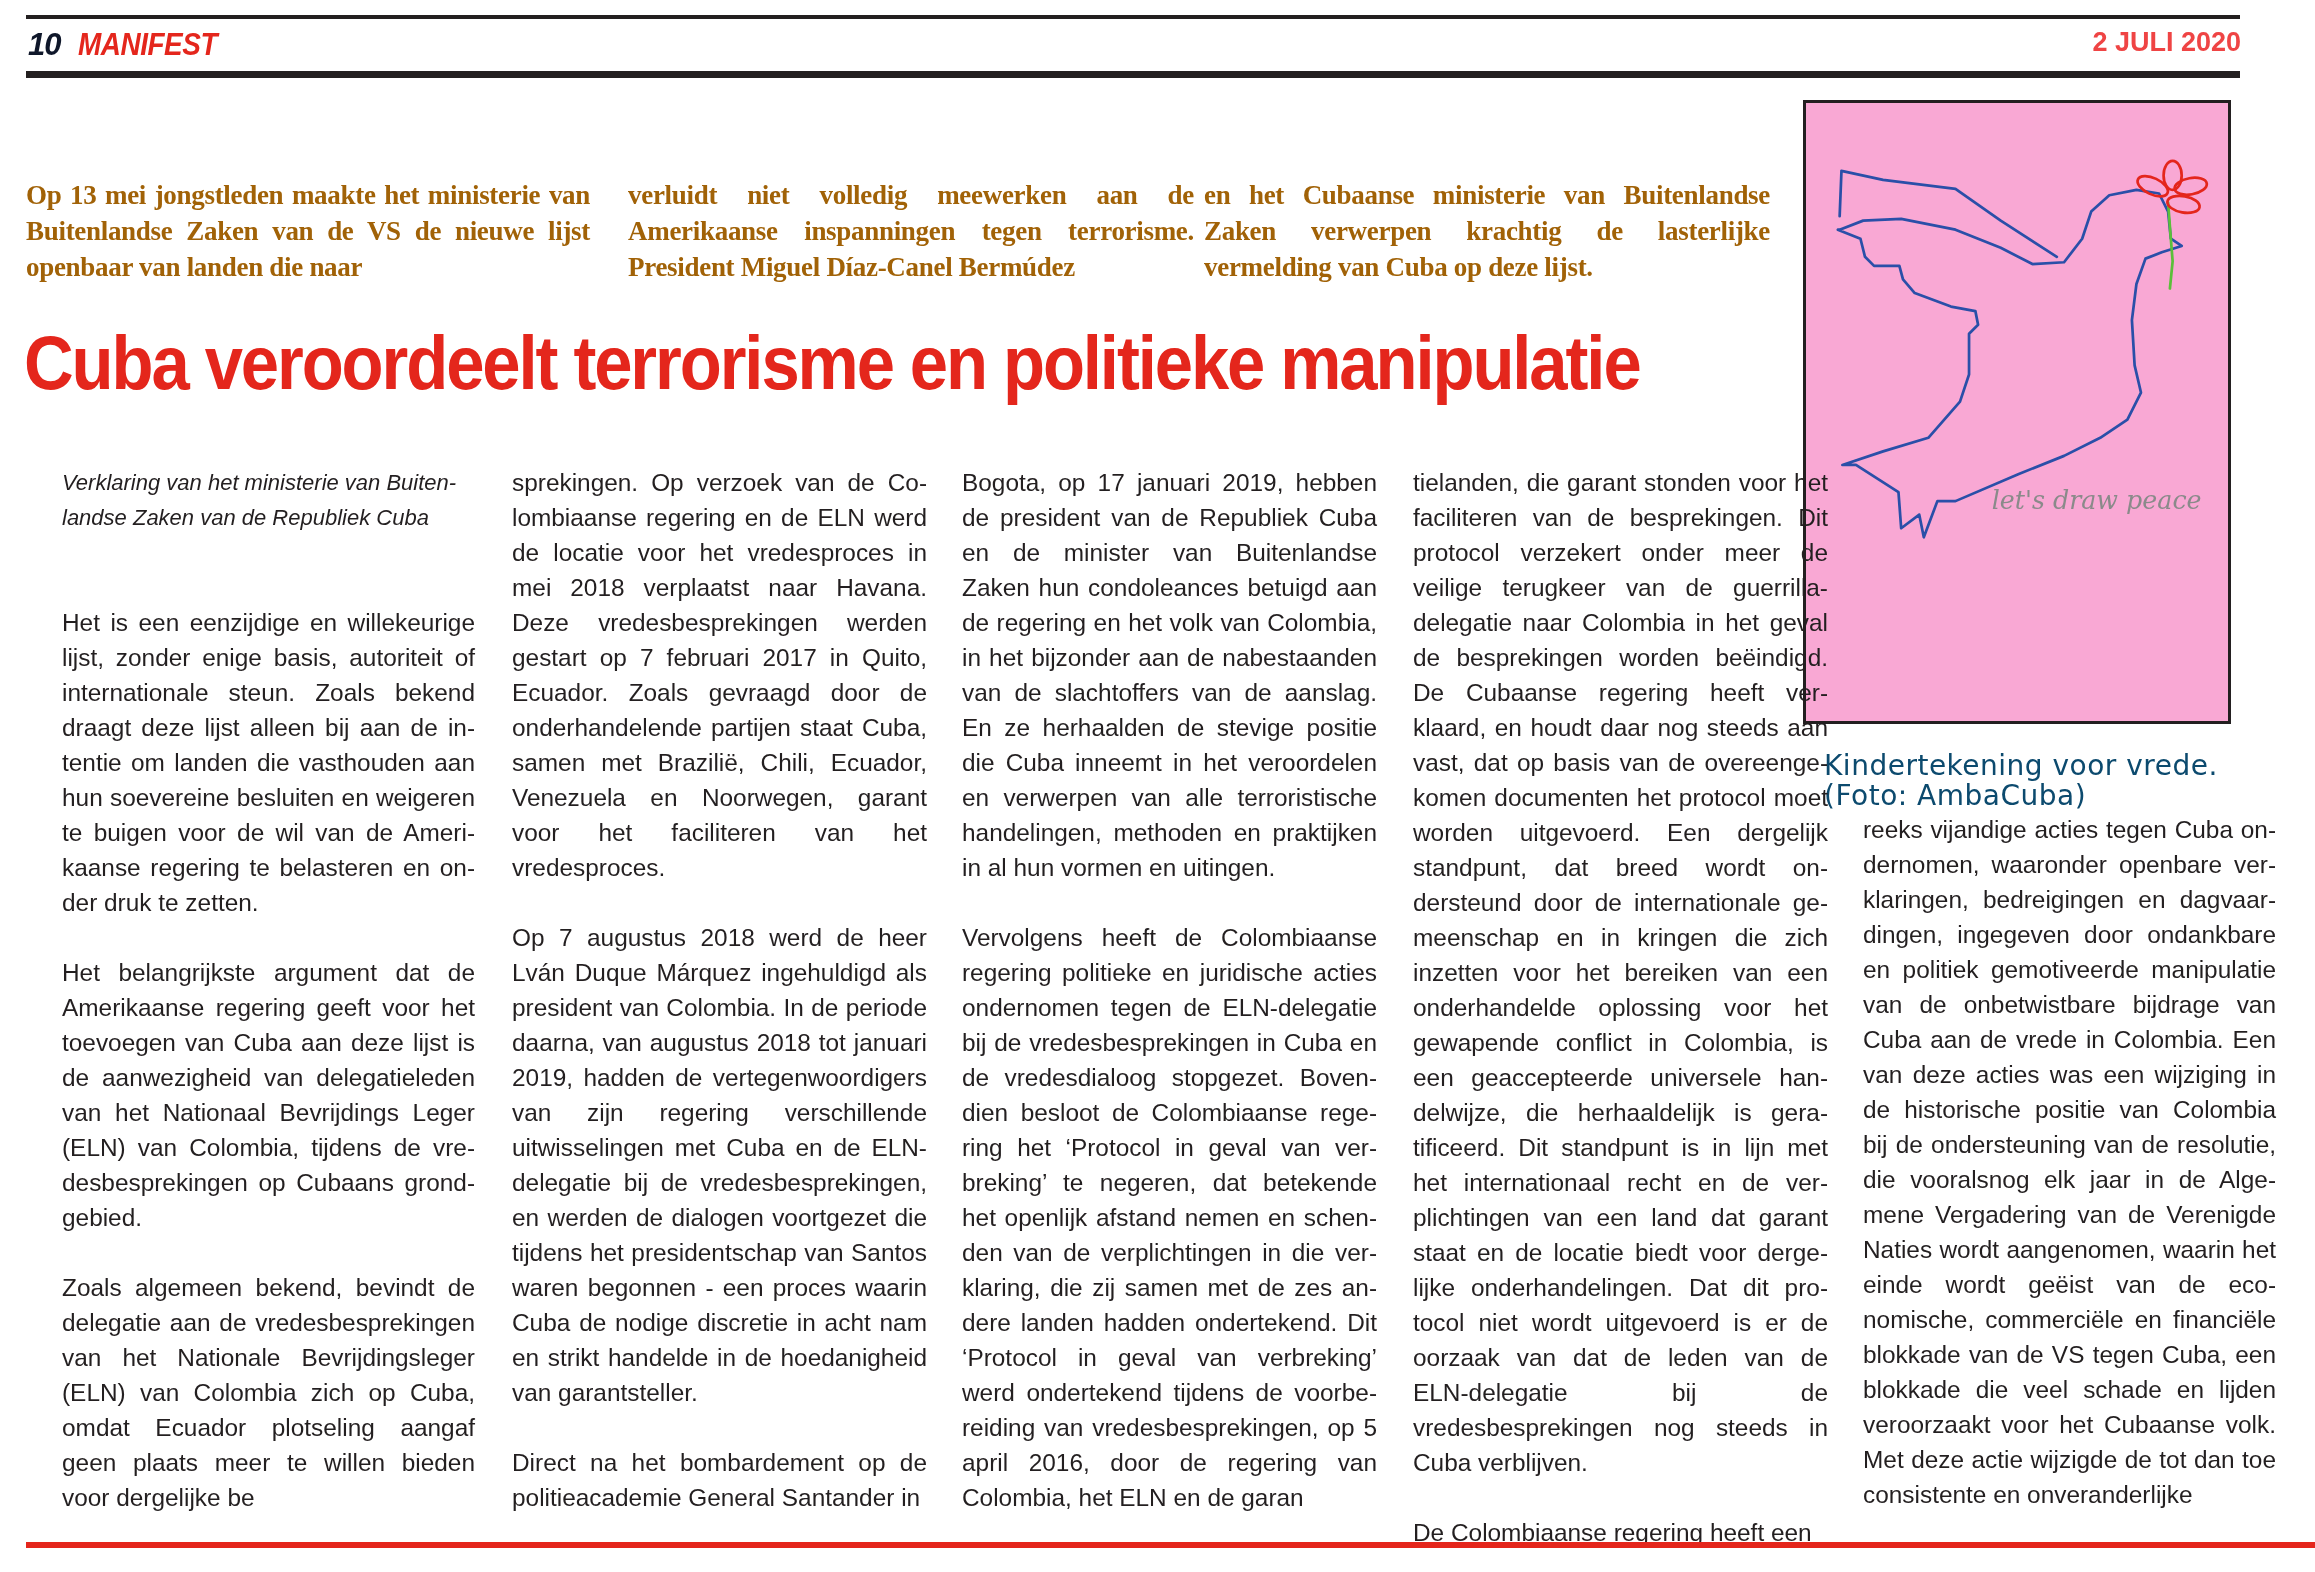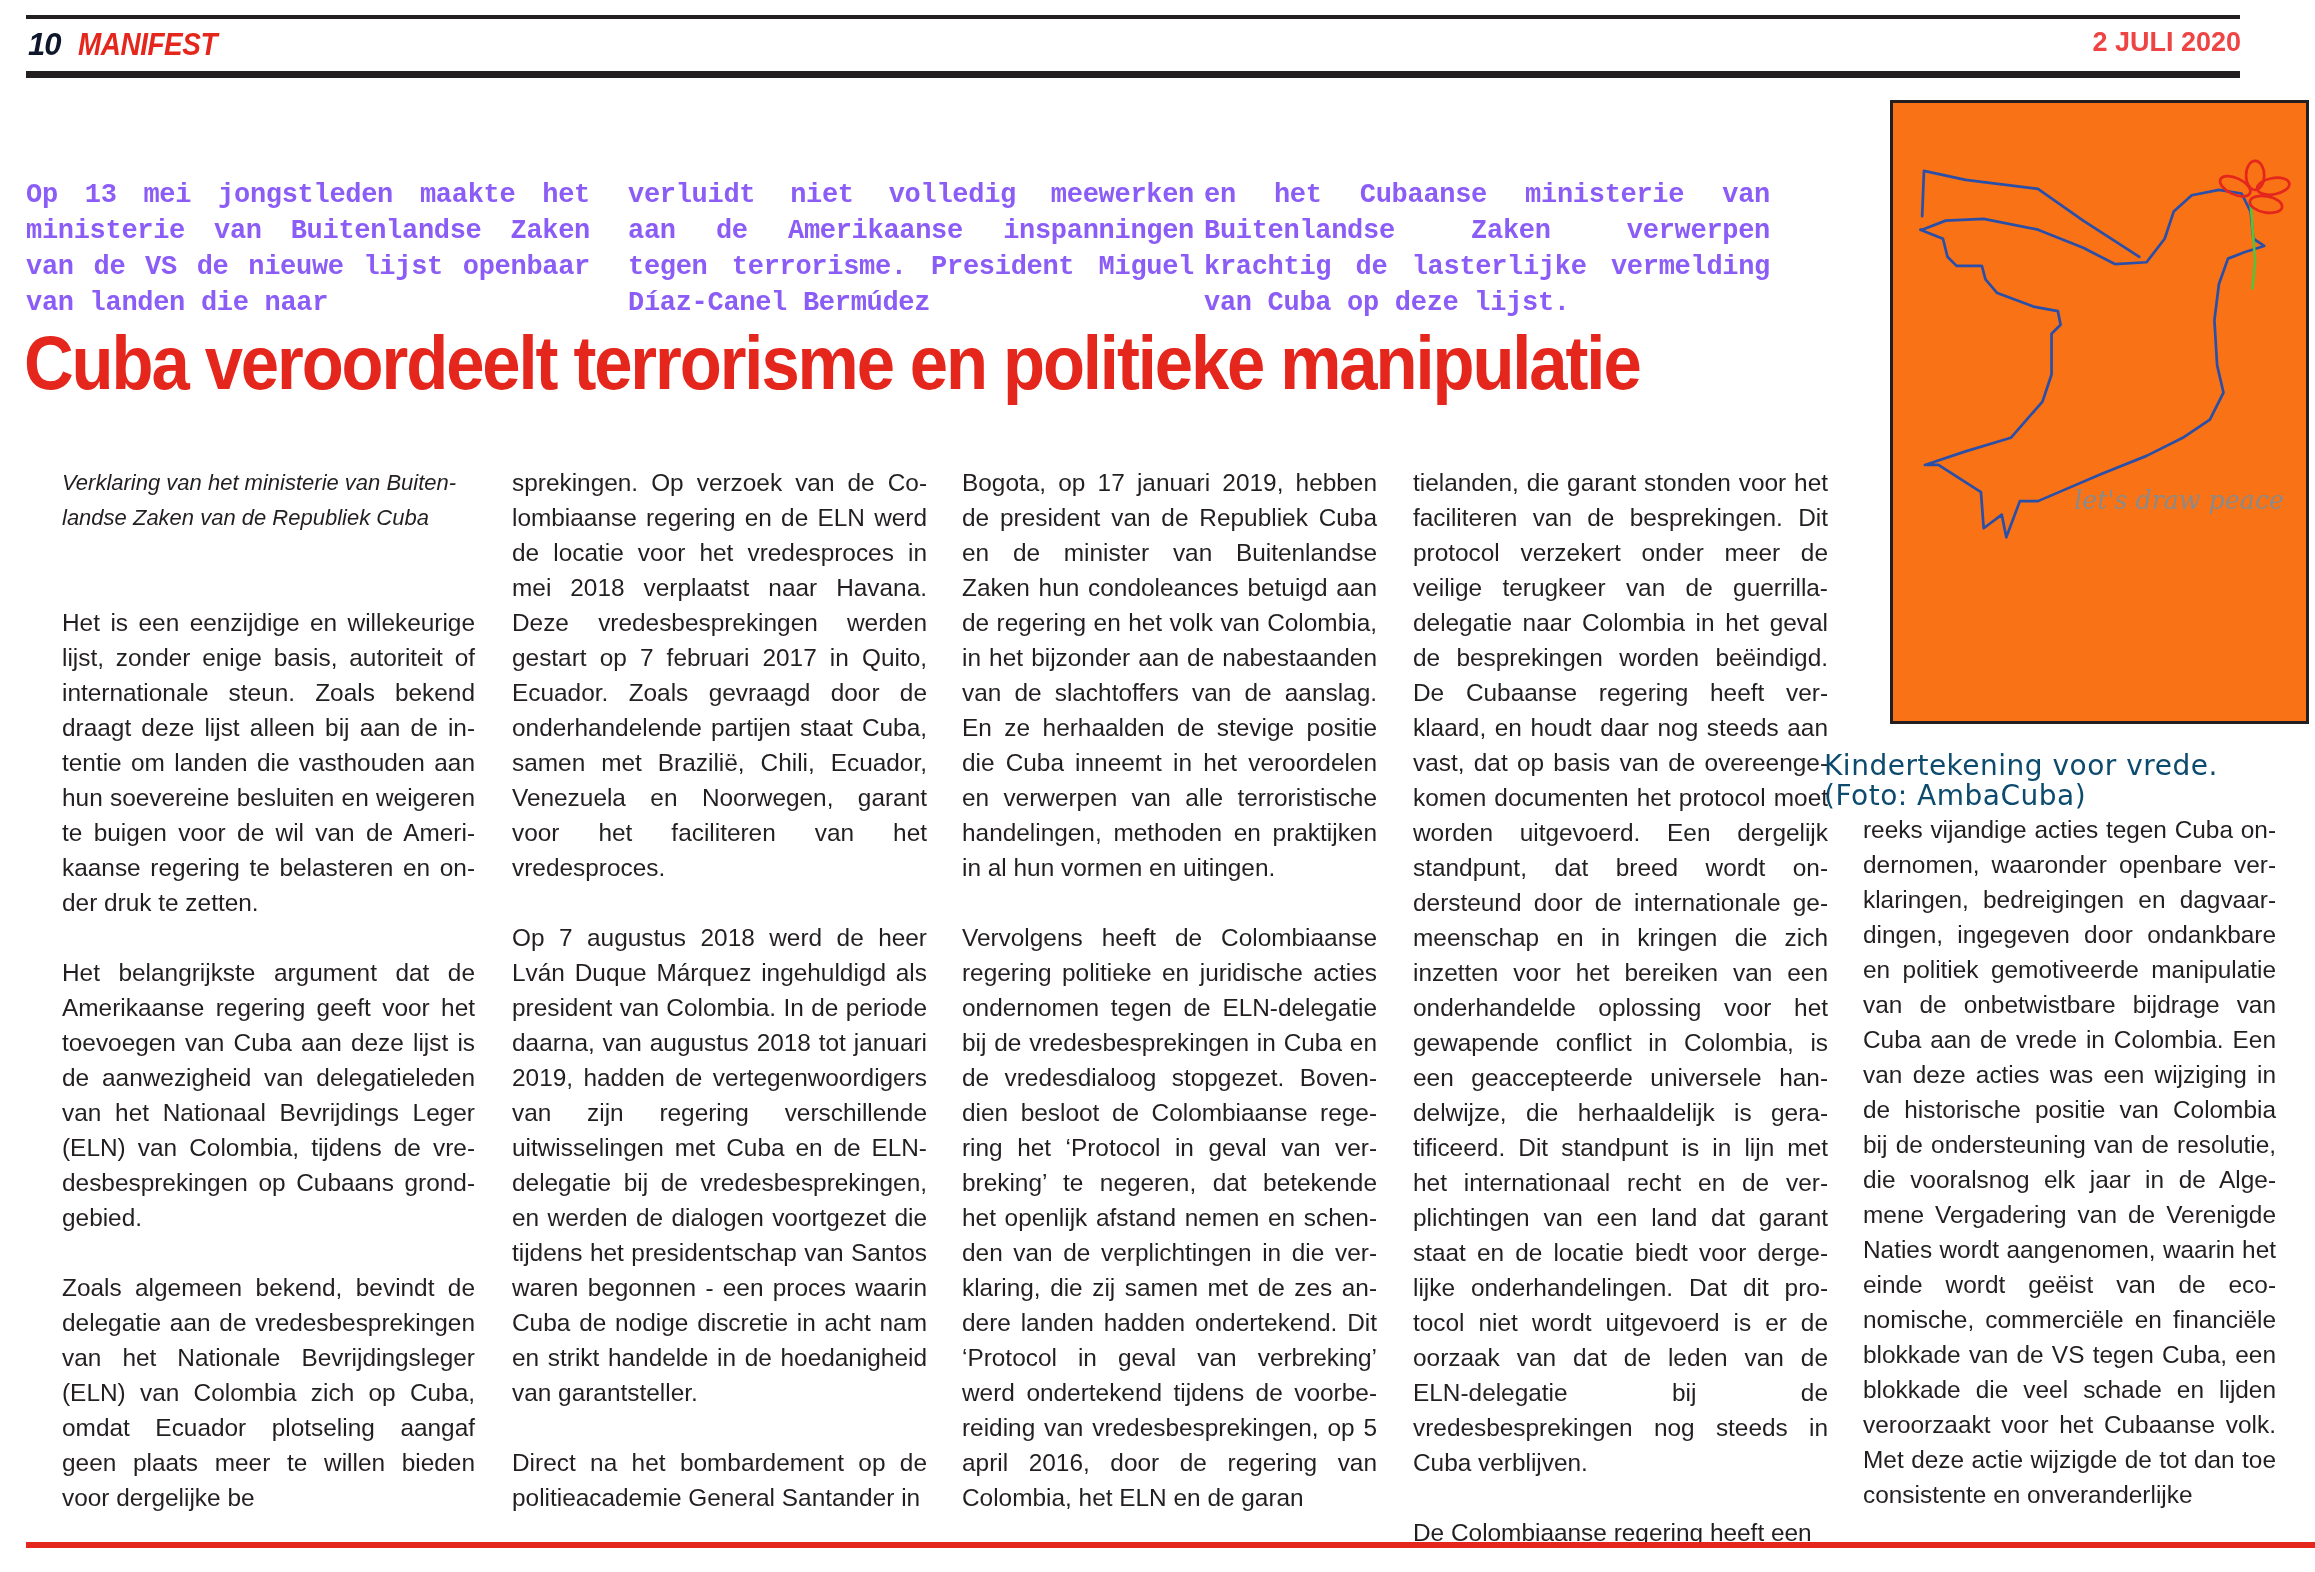--- a/index.html
+++ b/index.html
@@ -6,31 +6,31 @@
   body { width: 2316px; height: 1572px; position: relative; overflow: hidden;
          font-family: "Liberation Sans", "DejaVu Sans", sans-serif; color: #231f20; }
   .rule-thin { position: absolute; left: 26px; width: 2214px; height: 4.5px; background: #231f20; top: 14.5px; }
   .rule-thick { position: absolute; left: 26px; width: 2214px; height: 7.2px; background: #231f20; top: 71px; }
   .hdr-page { position: absolute; left: 28px; top: 27px; font-size: 31px; font-weight: bold; font-style: italic; color: #0f172a;
               font-family: "Liberation Sans", sans-serif; letter-spacing: -0.9px; }
   .hdr-mast { position: absolute; left: 78px; top: 27px; font-size: 31px; font-weight: bold; font-style: italic; color: #e4261c;
               font-family: "Liberation Sans", sans-serif; letter-spacing: -0.5px; transform: scaleX(0.9); transform-origin: left; }
   .hdr-date { position: absolute; right: 75px; top: 27px; font-size: 27px; font-weight: bold; color: #ef4444;
               font-family: "Liberation Sans", sans-serif; }
-  .intro { position: absolute; top: 177px; font-size: 27px; font-weight: bold; line-height: 36px; color: #8b5cf6;
-           font-family: Liberation Mono, monospace; text-align: justify; letter-spacing: -0.3px; }
+  .intro { position: absolute; top: 177px; font-size: 27px; font-weight: bold; line-height: 36px; color: #a16207;
+           font-family: Liberation Serif, serif; text-align: justify; letter-spacing: -0.3px; }
   .headline { position: absolute; left: 23.5px; top: 318px; font-size: 76px; font-weight: bold; color: #e4261c;
               font-family: "Liberation Sans", sans-serif; letter-spacing: -2.3px; white-space: nowrap;
               transform: scaleX(0.905); transform-origin: left top; line-height: 90px; }
   .col { position: absolute; top: 465px; font-size: 24.4px; line-height: 35px; color: #231f20; text-align: justify;
          hyphens: manual; font-family: "Liberation Sans", sans-serif; margin-left: 36px; }
   .col p { margin: 0; }
   .col p + p { margin-top: 35px; }
   .col p.kicker { font-style: italic; font-size: 22px; line-height: 35px; text-align: left; margin-bottom: 70px; }
-  .photo-frame { position: absolute; left: 1890px; top: 100px; width: 413px; height: 618px; border: 3.6px solid #231f20; background: #f97316; }
+  .photo-frame { position: absolute; left: 1803px; top: 100px; width: 413px; height: 618px; border: 3.6px solid #231f20; background: #f9a8d4; padding-left: 9px; }
   .photo-frame svg { position: absolute; left: 0; top: 0; width: 100%; height: 100%; }
   .caption { position: absolute; left: 1824px; top: 735px; font-size: 28px; line-height: 30px; color: #0c4a6e;
              font-family: "DejaVu Sans", sans-serif; letter-spacing: 0.5px; margin-top: 16px; }
   .red-rule { position: absolute; left: 26px; top: 1542px; width: 2290px; height: 6.3px; background: #e4261c; }
   .next-headline { position: absolute; left: 23.5px; top: 1554px; font-size: 76px; font-weight: bold; color: #1f4fa0;
                    font-family: "Liberation Sans", sans-serif; letter-spacing: -1.8px; white-space: nowrap; line-height: 90px; }
 </style>
 </head>
 <body>
 

